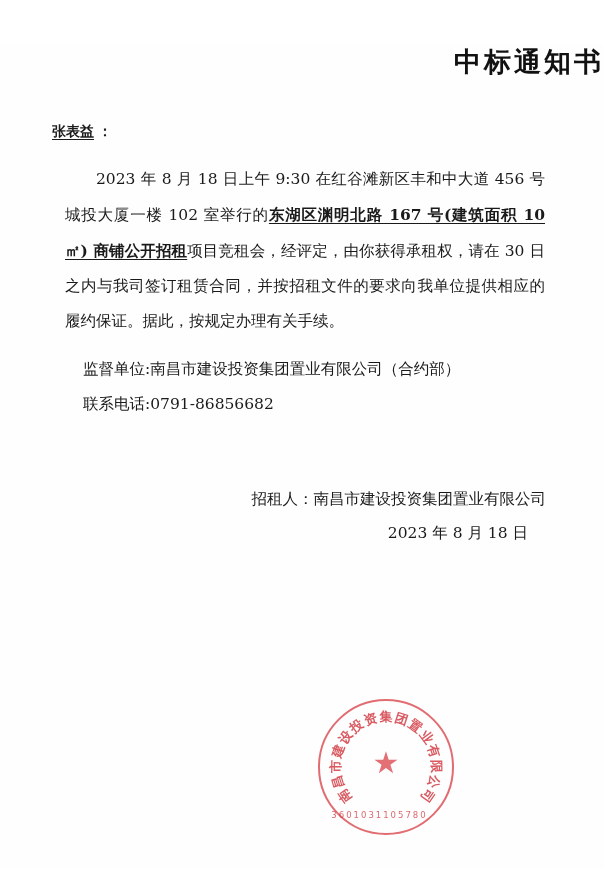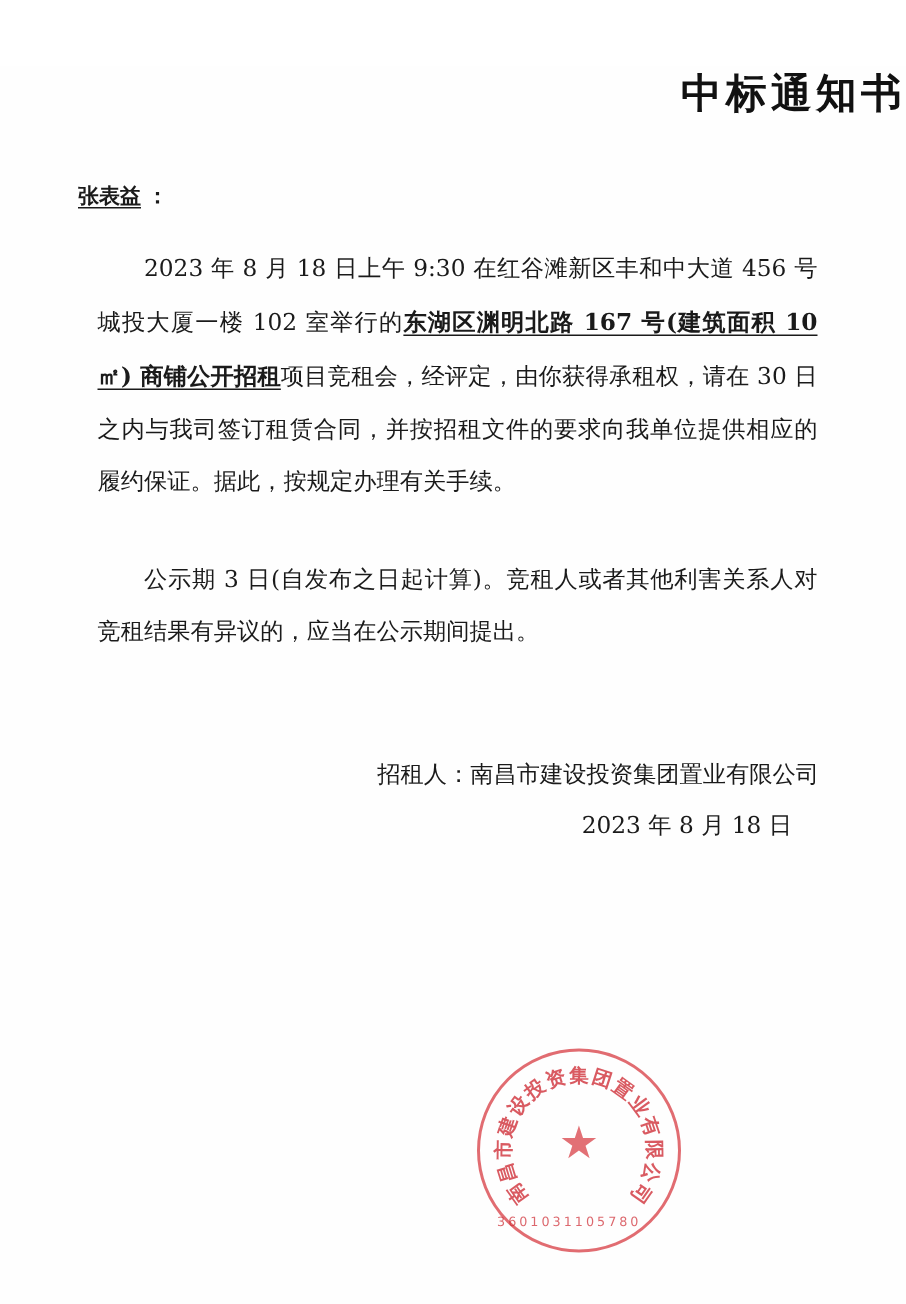--- a/index.html
+++ b/index.html
@@ -158,24 +158,25 @@
 
     <div class="salutation">
       <span class="name">张表益</span><span class="colon">：</span>
     </div>
 
     <p class="para indent">
       <span>2023 年 8 月 18 日上午 9:30 在红谷滩新区丰和中大道 456 号城投大厦一楼 102 室举行的</span><span class="bold-ul">东湖区渊明北路 167 号(建筑面积 10 ㎡) 商铺公开招租</span><span>项目竞租会，经评定，由你获得承租权，请在 30 日之内与我司签订租赁合同，并按招租文件的要求向我单位提供相应的履约保证。据此，按规定办理有关手续。</span>
     </p>
 
 
-    <div class="notice-block">
-      <p class="para indent">公示期 3 日(自发布之日起计算)。竞租人或者其他利害关系人对竞租结果有异议的，应当在公示期间提出。</p>
+
+    <div class="info-block">
+      <p class="para indent info-line">监督单位:南昌市建设投资集团置业有限公司（合约部）</p>
+      <p class="para indent info-line">联系电话:0791-86856682</p>
     </div>
-
 
   </div>
 
   <div class="signature">
     <div>招租人：南昌市建设投资集团置业有限公司</div>
     <div class="sig-date">2023 年 8 月 18 日</div>
   </div>
 
   <div class="seal">
     <div class="seal-ring"></div>

